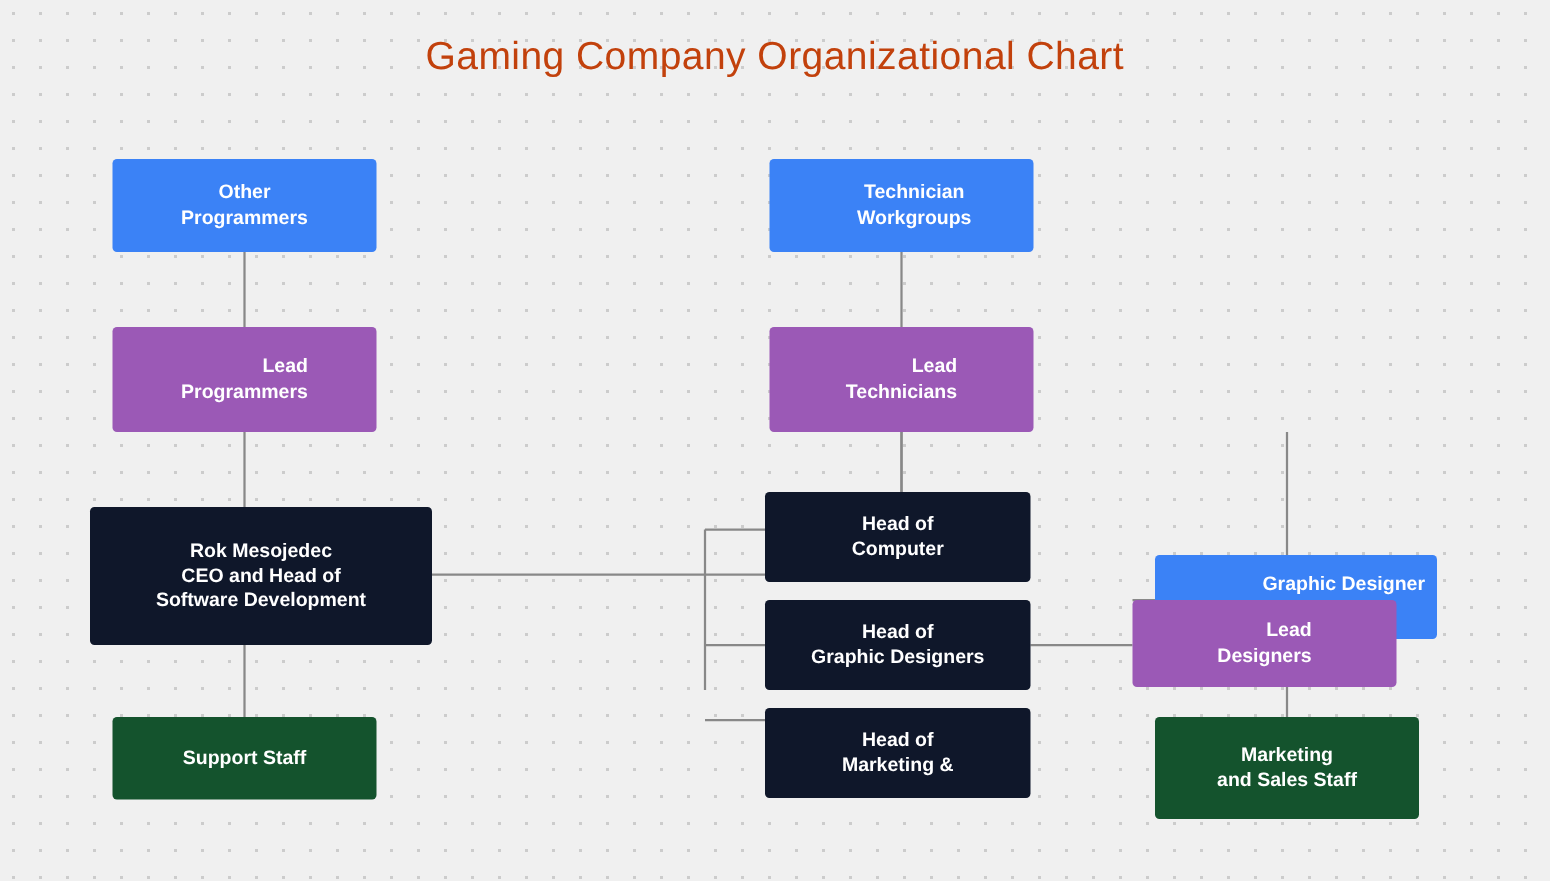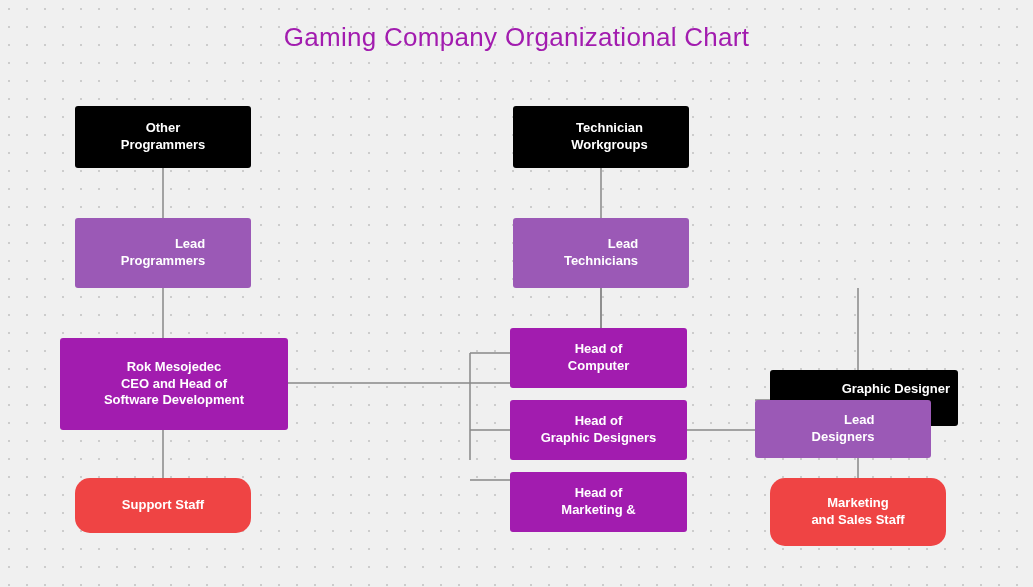--- a/index.html
+++ b/index.html
@@ -14,21 +14,21 @@
     }
     .page {
       width: 1033px;
       height: 587px;
       position: relative;
     }
     .title {
       text-align: center;
       font-size: 26px;
       font-weight: 400;
-      color: #a21caf;
+      color: #c2410c;
       padding-top: 22px;
       letter-spacing: 0.3px;
     }
     .chart-area {
       position: absolute;
       top: 70px;
       left: 0;
       width: 1033px;
       height: 517px;
     }
@@ -39,24 +39,24 @@
       align-items: center;
       justify-content: center;
       text-align: center;
       font-size: 13px;
       font-weight: 600;
       color: #fff;
       border-radius: 3px;
       line-height: 1.3;
       padding: 6px 8px;
     }
-    .orange { background-color: #000000; }
+    .orange { background-color: #3b82f6; }
     .purple { background-color: #9b59b6; text-align: right; }
-    .teal   { background-color: #a21caf; }
-    .yellow { background-color: #ef4444; color: #fff; border-radius: 15px; }
+    .teal   { background-color: #0f172a; }
+    .yellow { background-color: #14532d; color: #fff; }
 
     
     .connectors {
       position: absolute;
       top: 0; left: 0;
       width: 1033px;
       height: 517px;
       pointer-events: none;
     }
     .connectors line, .connectors polyline, .connectors path {

